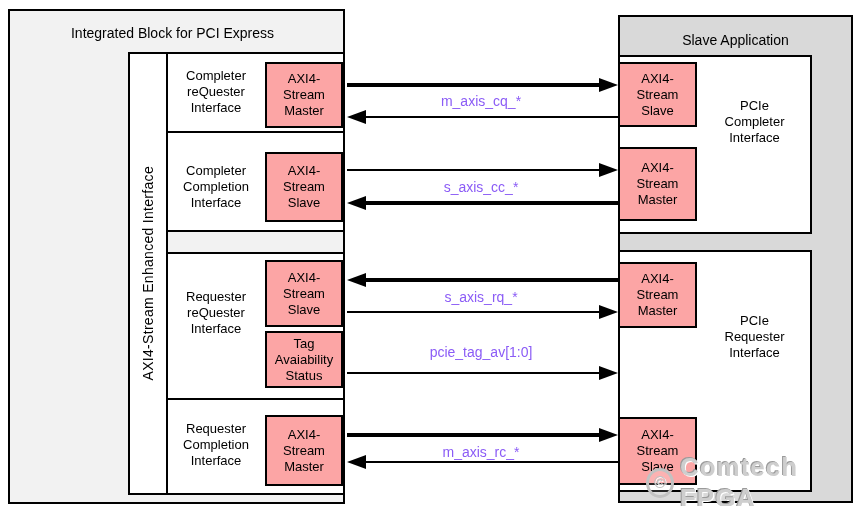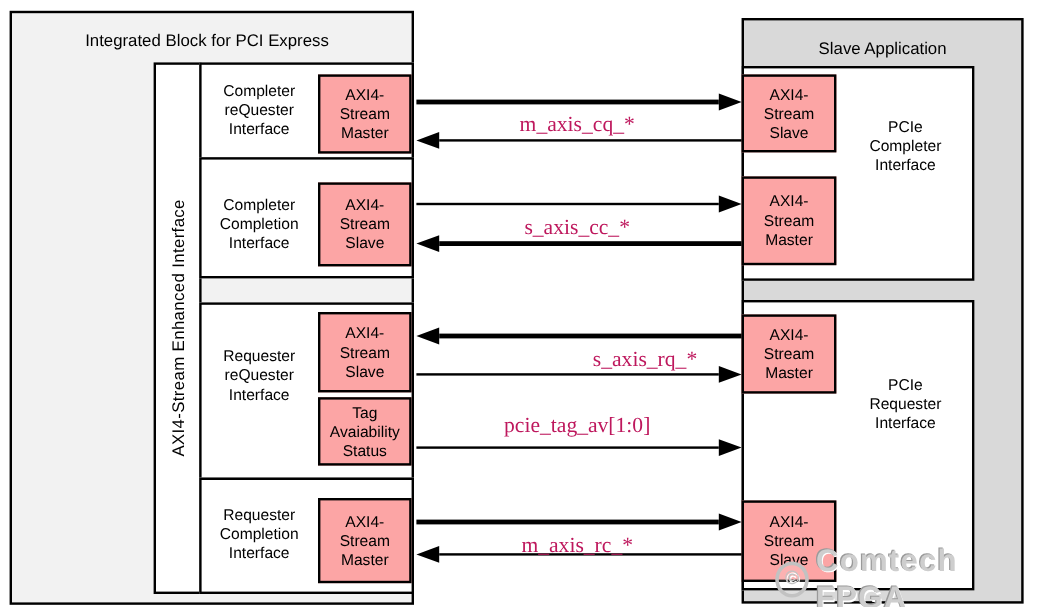--- a/index.html
+++ b/index.html
@@ -26,21 +26,21 @@
 
   .hline { position:absolute; background:#000; }
   .head-r { position:absolute; width:0; height:0;
             border-top:7px solid transparent; border-bottom:7px solid transparent;
             border-left:19px solid #000; }
   .head-l { position:absolute; width:0; height:0;
             border-top:7px solid transparent; border-bottom:7px solid transparent;
             border-right:19px solid #000; }
 
   .siglabel { position:absolute; left:381px; width:200px; text-align:center;
-              font-size:18px; color:#be185d;font-family:Liberation Serif, serif; }
+              font-size:14px; color:#8b5cf6; }
 
   .watermark { position:absolute; left:646px; top:452px; display:flex;
                align-items:center; gap:6px; z-index:30; pointer-events:none; }
   .wm-circle { width:30px; height:30px; border-radius:50%; border:3px solid #c2c2c2;
                color:#c2c2c2; font-size:16px; display:flex; align-items:center;
                justify-content:center; text-shadow:1px 1px 0 #fff; font-weight:bold;
                background:rgba(255,255,255,0.15); }
   .wm-text { font-size:26px; font-weight:bold; letter-spacing:1px; color:#cecece;
              text-shadow:-1px -1px 0 #9a9a9a, 1px 1px 0 #ffffff; }
 </style>
@@ -125,21 +125,21 @@
   <div class="hline" style="left:347px; top:169px; width:252px; height:2px;"></div>
   <div class="head-r" style="left:599px; top:163px;"></div>
   <div class="hline" style="left:366px; top:201px; width:252px; height:4px;"></div>
   <div class="head-l" style="left:347px; top:196px;"></div>
   <div class="siglabel" style="top:179px;">s_axis_cc_*</div>
 
   <div class="hline" style="left:366px; top:278px; width:252px; height:4px;"></div>
   <div class="head-l" style="left:347px; top:273px;"></div>
   <div class="hline" style="left:347px; top:311px; width:252px; height:2px;"></div>
   <div class="head-r" style="left:599px; top:305px;"></div>
-  <div class="siglabel" style="top:289px;text-align:right;">s_axis_rq_*</div>
+  <div class="siglabel" style="top:289px;">s_axis_rq_*</div>
 
   <div class="hline" style="left:347px; top:372px; width:252px; height:2px;"></div>
   <div class="head-r" style="left:599px; top:366px;"></div>
   <div class="siglabel" style="top:344px;">pcie_tag_av[1:0]</div>
 
   <div class="hline" style="left:347px; top:433px; width:252px; height:4px;"></div>
   <div class="head-r" style="left:599px; top:428px;"></div>
   <div class="hline" style="left:366px; top:461px; width:252px; height:2px;"></div>
   <div class="head-l" style="left:347px; top:455px;"></div>
   <div class="siglabel" style="top:444px;">m_axis_rc_*</div>

